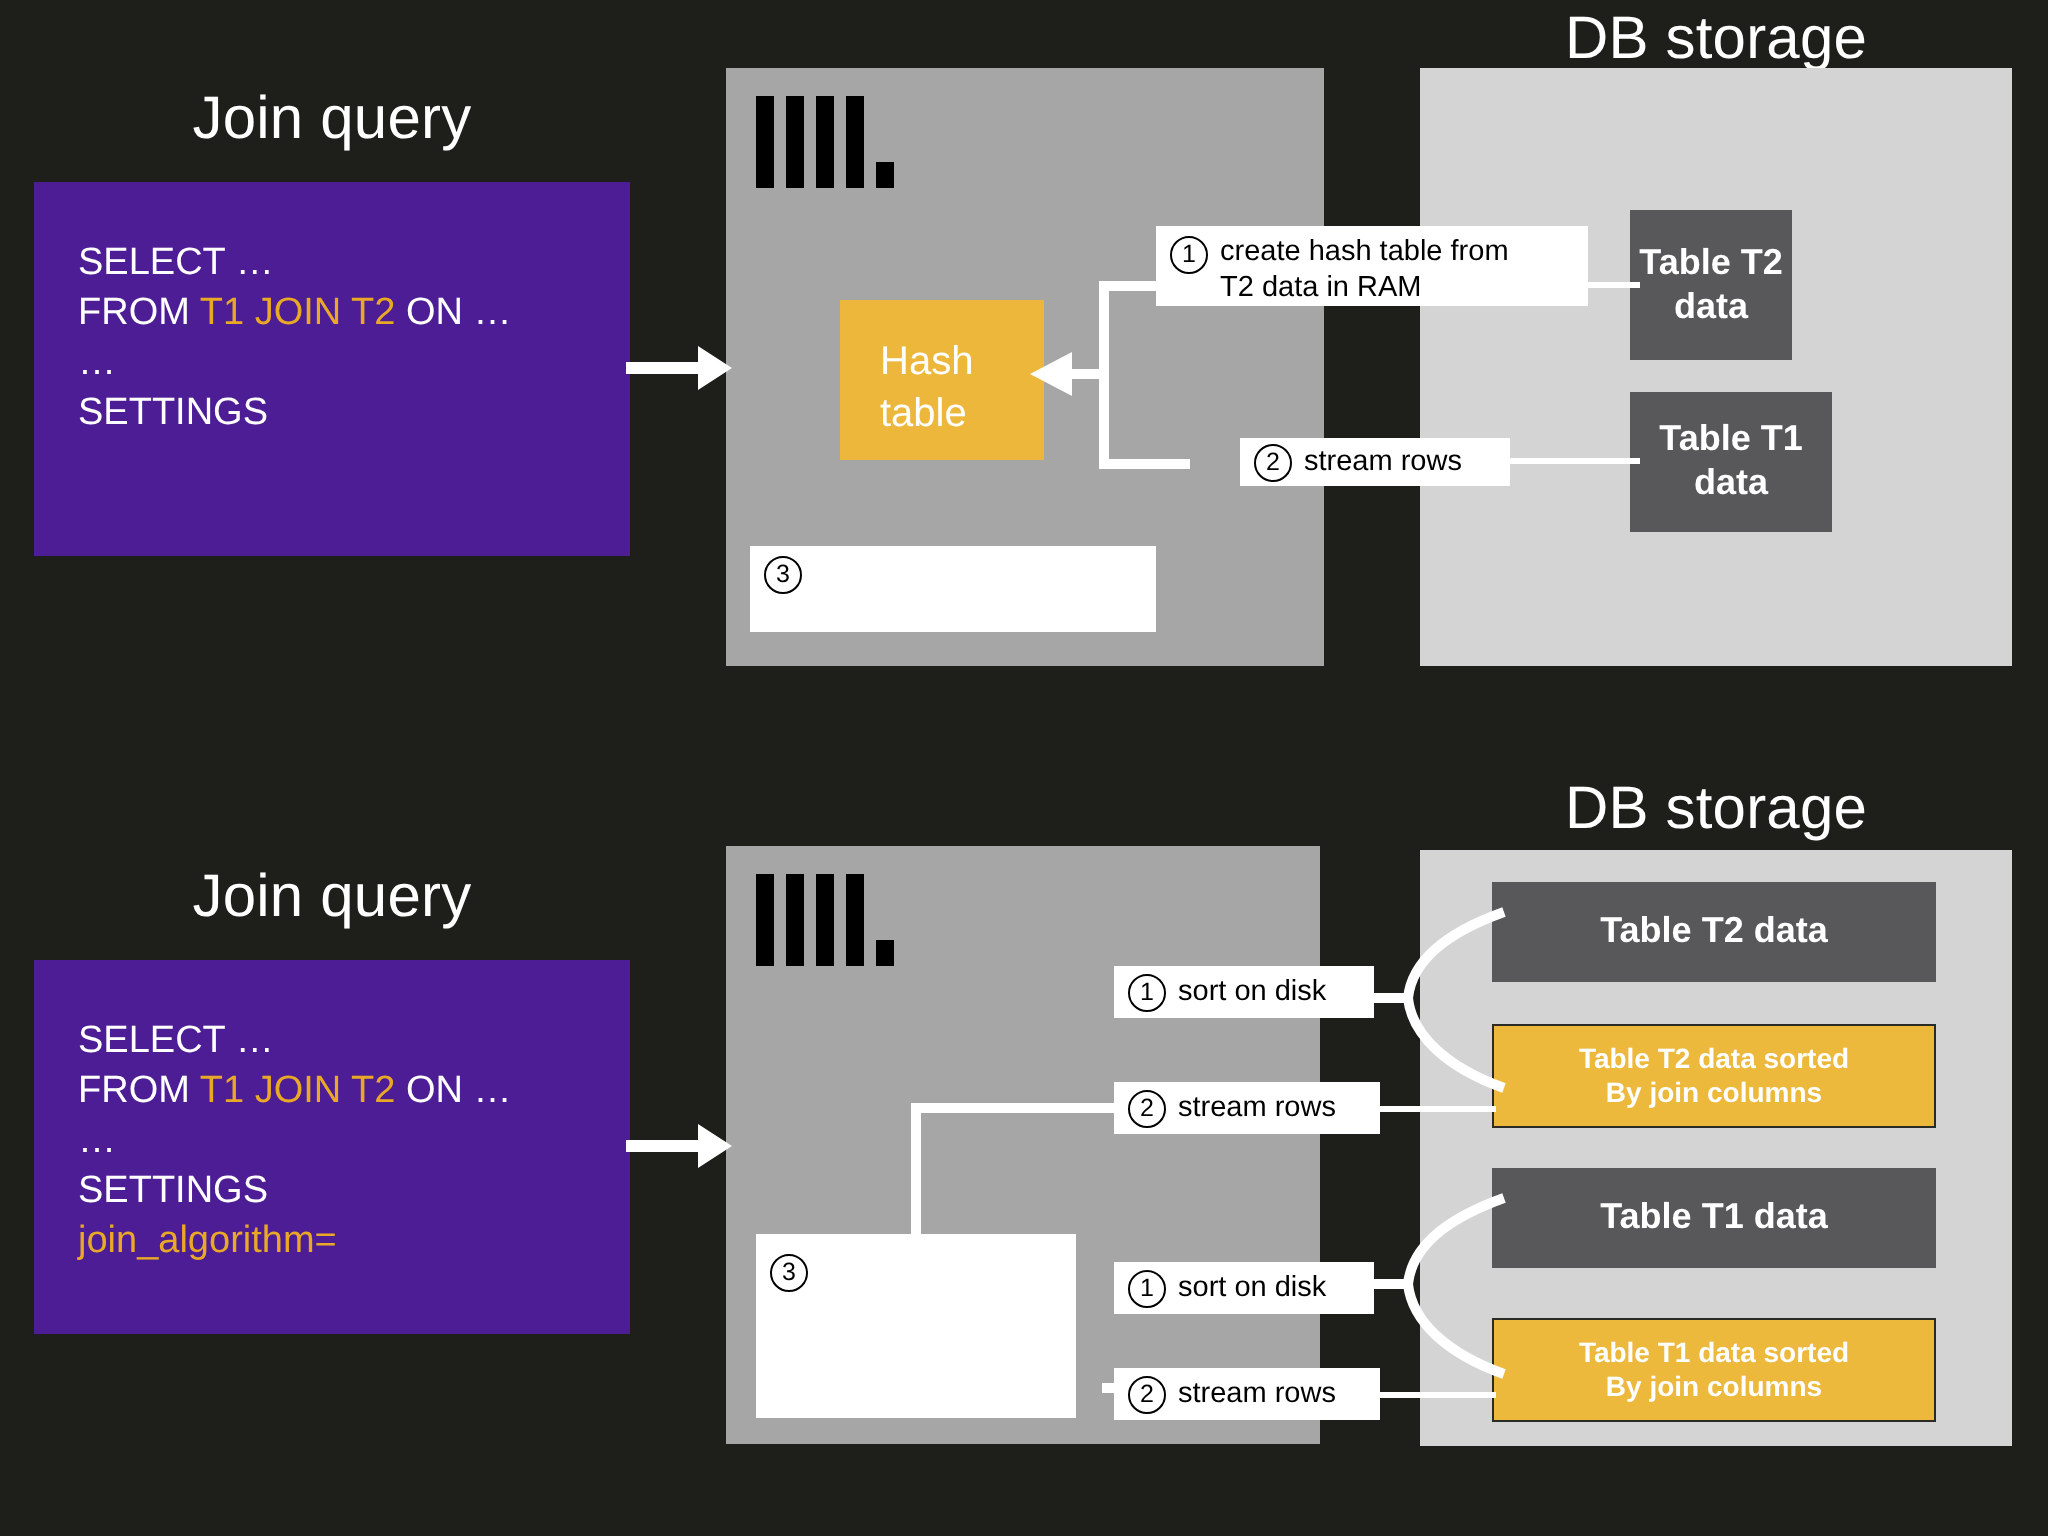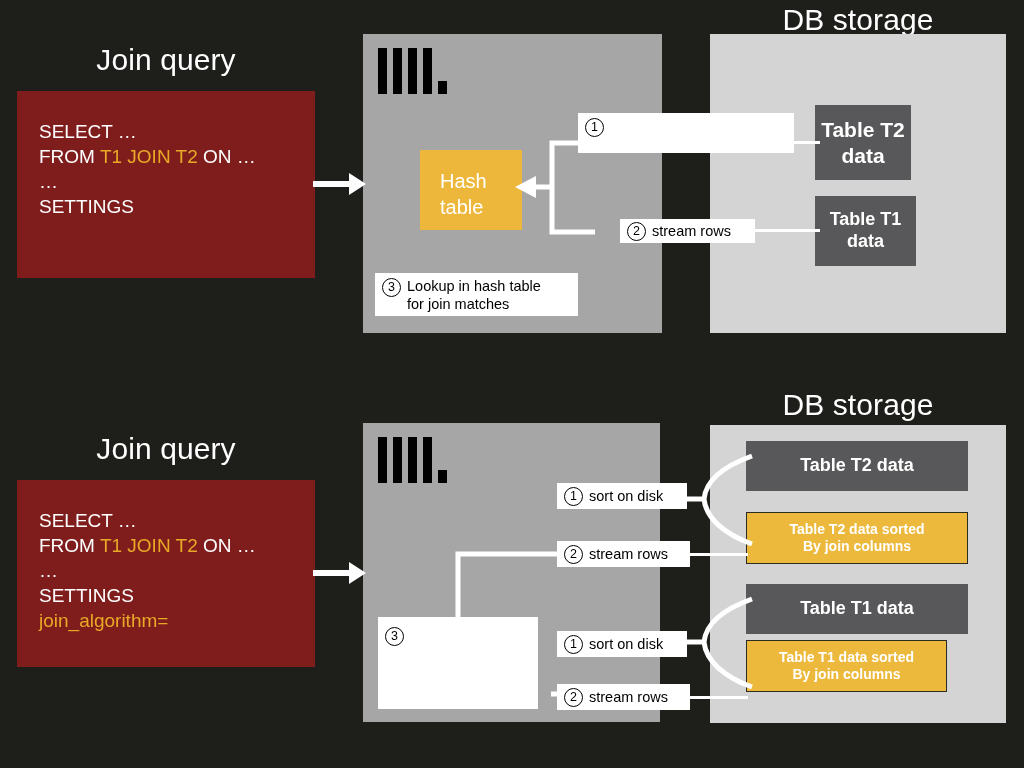--- a/index.html
+++ b/index.html
@@ -18,21 +18,21 @@
   .title{
     color:#ffffff;
     font-size:30px;
     letter-spacing:.1px;
     text-align:center;
     white-space:nowrap;
   }
 
   
   .query-box{
-    background:#7f1d1d;
+    background:#4c1d95;
     color:#ffffff;
     font-size:19px;
     line-height:25px;
     padding:28px 0 0 22px;
   }
   .q-line{white-space:nowrap;}
   .kw-amber{color:#e9a826;}
   .amber-txt{color:#e9a826;}
 
   
@@ -147,34 +147,34 @@
     <div>Hash</div>
     <div>table</div>
   </div>
 
   <div class="line-w" style="left:790px;top:141px;width:30px;height:3px;"></div>
 
   <div class="line-w" style="left:755px;top:229px;width:65px;height:3px;"></div>
 
   <div class="abs callout" style="left:578px;top:113px;width:216px;height:40px;">
     <span class="num">1</span>
+    <span class="ctext">create hash table from
+T2 data in RAM</span>
   </div>
 
   <div class="abs callout center" style="left:620px;top:219px;width:135px;height:24px;">
     <span class="num">2</span>
     <span class="ctext">stream rows</span>
   </div>
 
   <div class="abs callout" style="left:375px;top:273px;width:203px;height:43px;">
     <span class="num">3</span>
-    <span class="ctext">Lookup in hash table
-for join matches</span>
-  </div>
-
-  <div class="abs tbl-dark" style="left:815px;top:105px;width:96px;height:75px;font-size:21px;">
+  </div>
+
+  <div class="abs tbl-dark" style="left:815px;top:105px;width:81px;height:75px;font-size:18px;">
     <span style="white-space:pre-line">Table T2
 data</span>
   </div>
   <div class="abs tbl-dark" style="left:815px;top:196px;width:101px;height:70px;font-size:18px;">
     <span style="white-space:pre-line">Table T1
 data</span>
   </div>
 
   <div class="abs title" style="left:17px;top:432px;width:298px;">Join query</div>
 
@@ -249,18 +249,18 @@
   <div class="abs tbl-dark" style="left:746px;top:441px;width:222px;height:50px;font-size:18px;">
     <span style="white-space:pre-line">Table T2 data</span>
   </div>
   <div class="abs tbl-yellow" style="left:746px;top:512px;width:222px;height:52px;">
     <span style="white-space:pre-line">Table T2 data sorted
 By join columns</span>
   </div>
   <div class="abs tbl-dark" style="left:746px;top:584px;width:222px;height:50px;font-size:18px;">
     <span style="white-space:pre-line">Table T1 data</span>
   </div>
-  <div class="abs tbl-yellow" style="left:746px;top:640px;width:201px;height:52px;">
+  <div class="abs tbl-yellow" style="left:746px;top:659px;width:222px;height:52px;">
     <span style="white-space:pre-line">Table T1 data sorted
 By join columns</span>
   </div>
 
 </div>
 
 </body></html>

